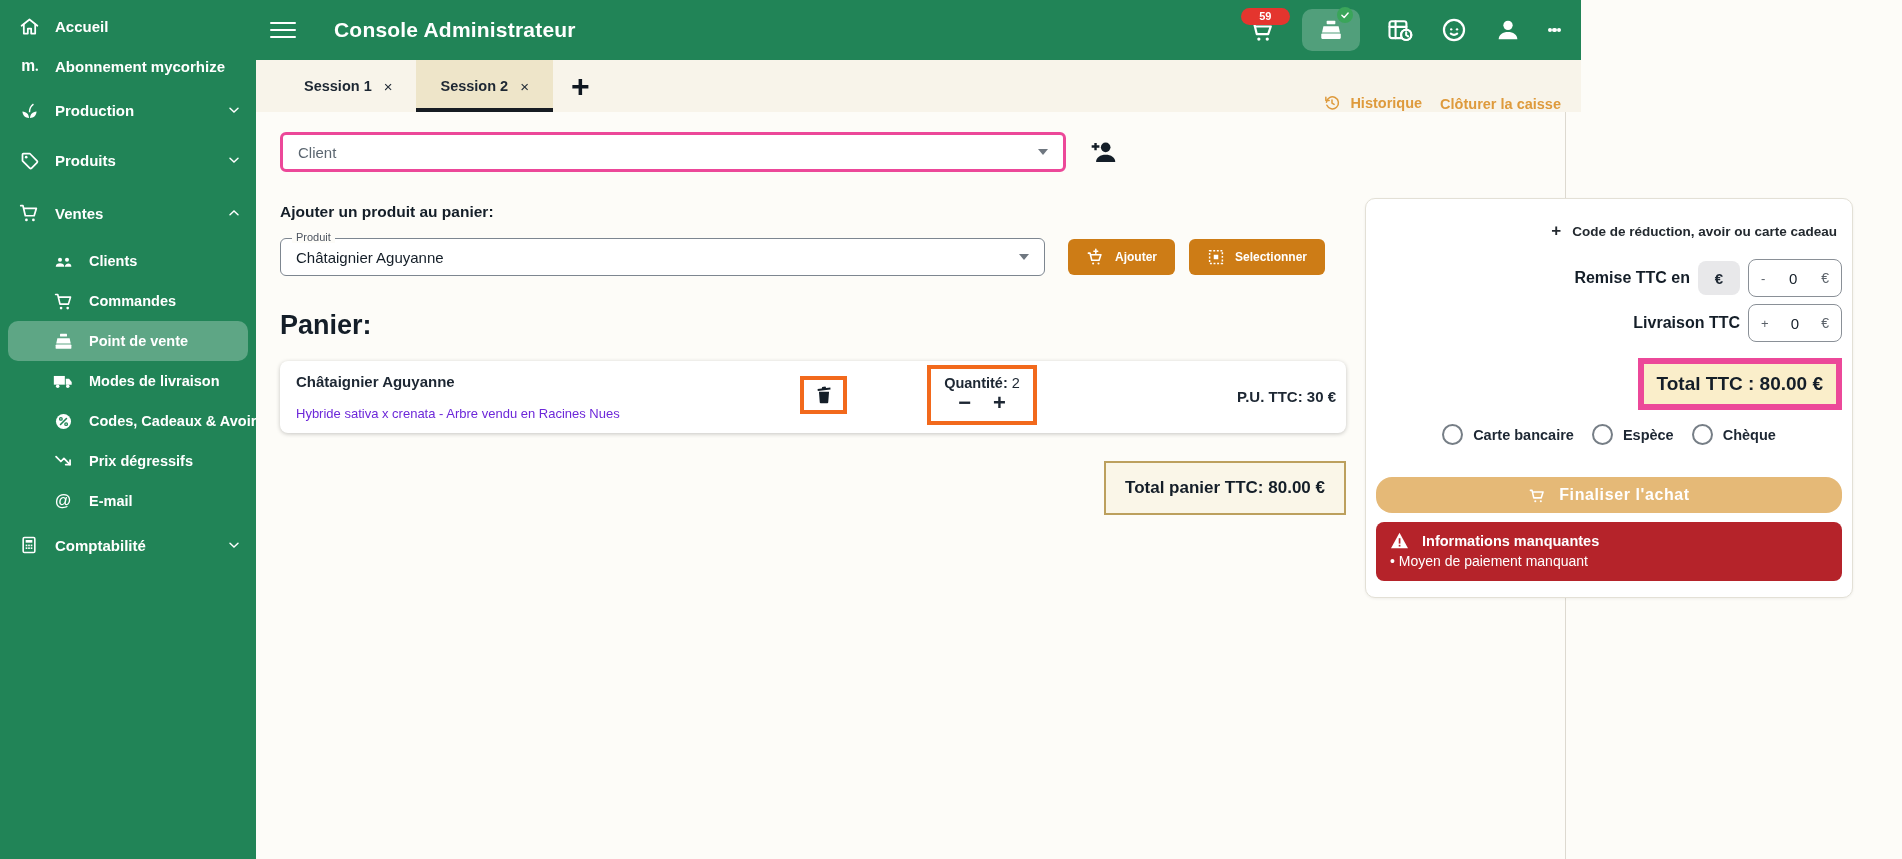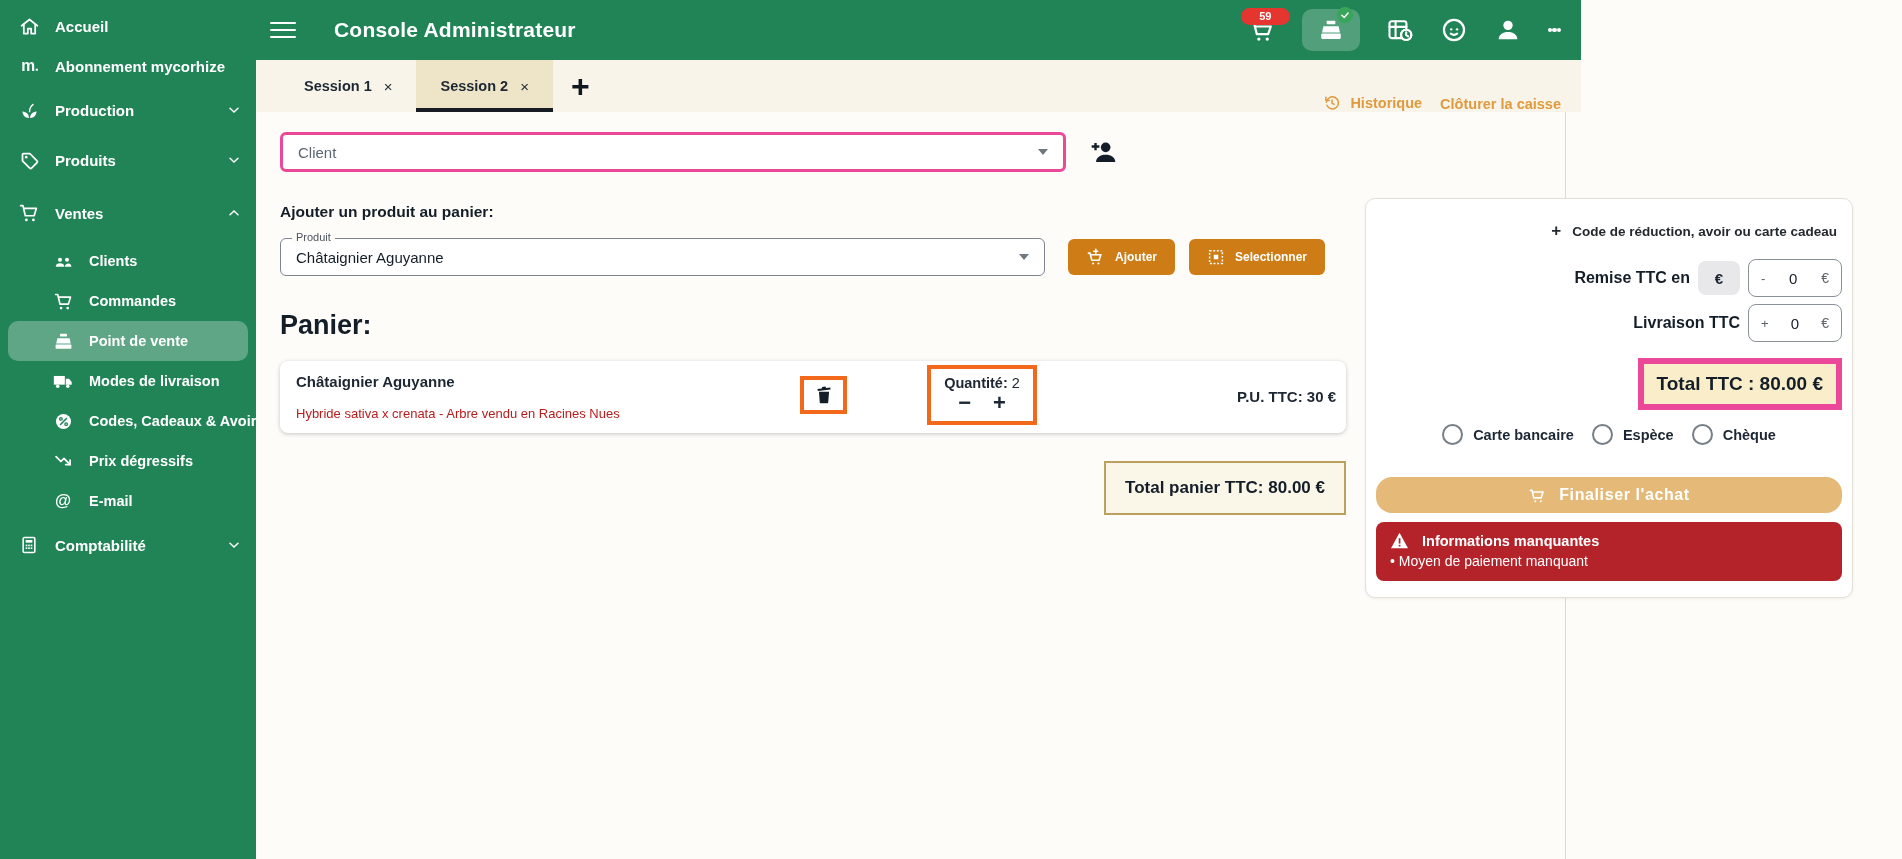--- a/index.html
+++ b/index.html
@@ -122,21 +122,21 @@
   .btn-add { margin-left:23px; }
   .btn-select { margin-left:14px; }
 
   .panier-h { margin-top:34px; font-size:27px; font-weight:600; color:#141e28; }
 
   .cart-card {
     margin-top:20px; width:1066px; height:72px; background:#fff;
     border-radius:8px; box-shadow:0 1px 4px rgba(0,0,0,.22); position:relative;
   }
   .item-name { position:absolute; left:16px; top:12px; font-size:15px; font-weight:700; }
-  .item-desc { position:absolute; left:16px; bottom:12px; font-size:13px; color:#b91c1c; }
+  .item-desc { position:absolute; left:16px; bottom:12px; font-size:13px; color:#6d28d9; }
   .trash-box {
     position:absolute; left:520px; top:15px; width:47px; height:38px;
     border:4px solid #f2691c; display:flex; align-items:center; justify-content:center;
     cursor:pointer; background:#fff;
   }
   .qty-box {
     position:absolute; left:647px; top:4px; width:110px; height:60px;
     border:4px solid #f2691c; background:#fff; text-align:center; padding-top:6px;
   }
   .qty-line { font-size:14.5px; }

